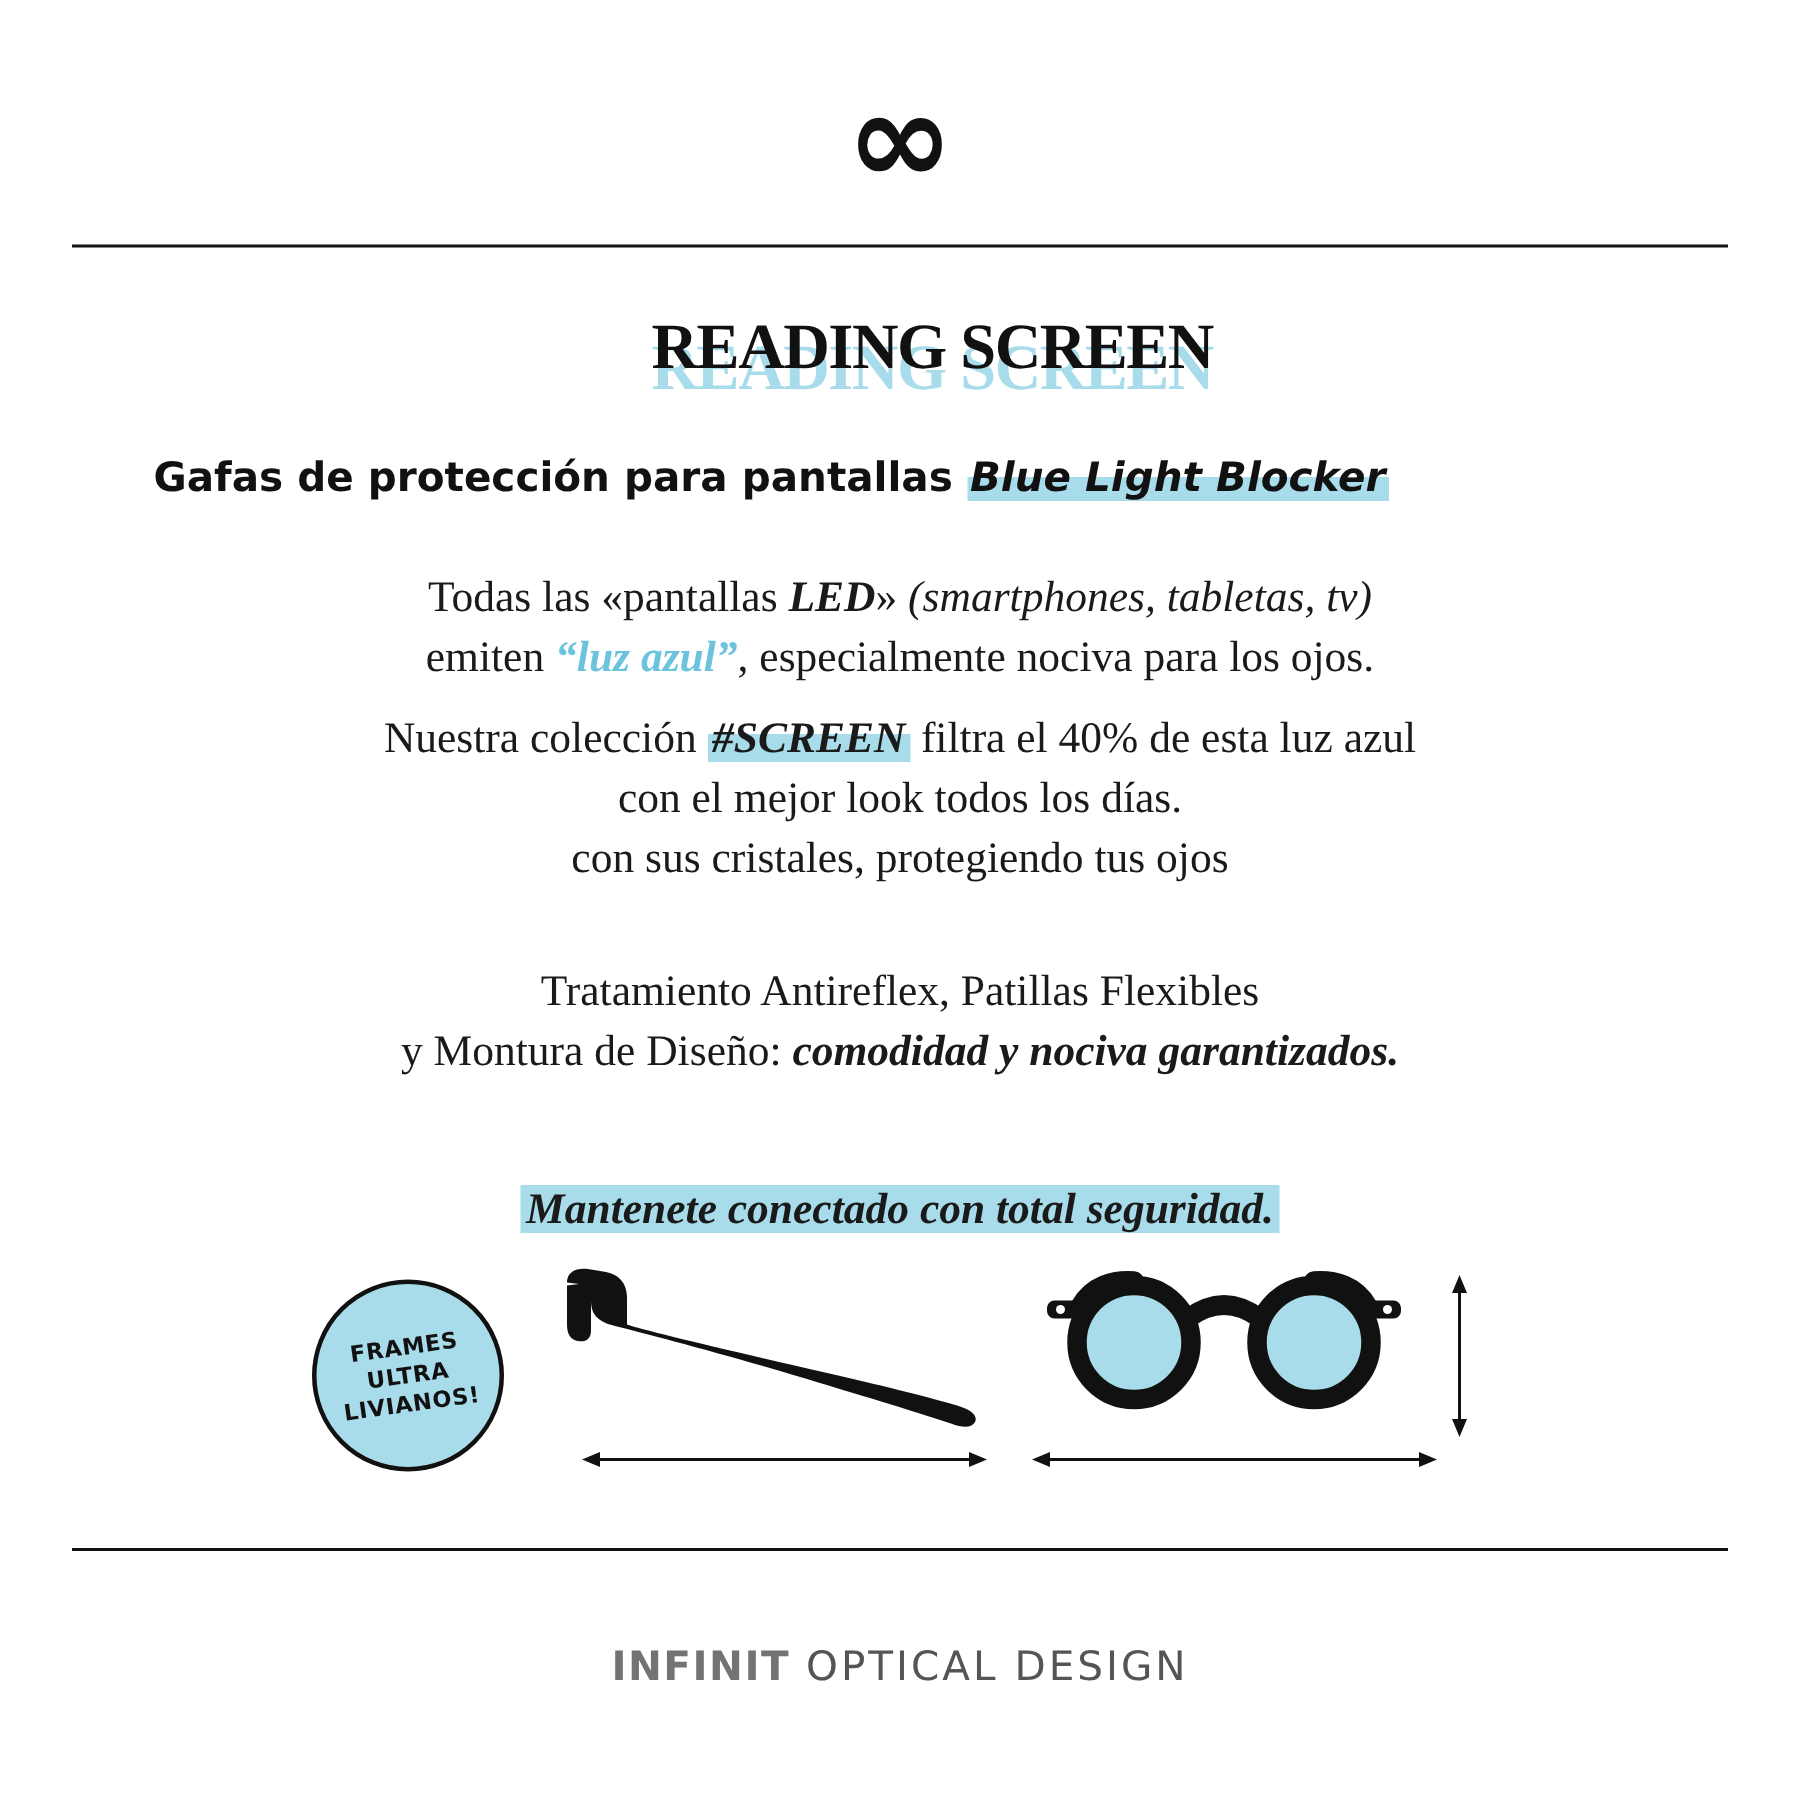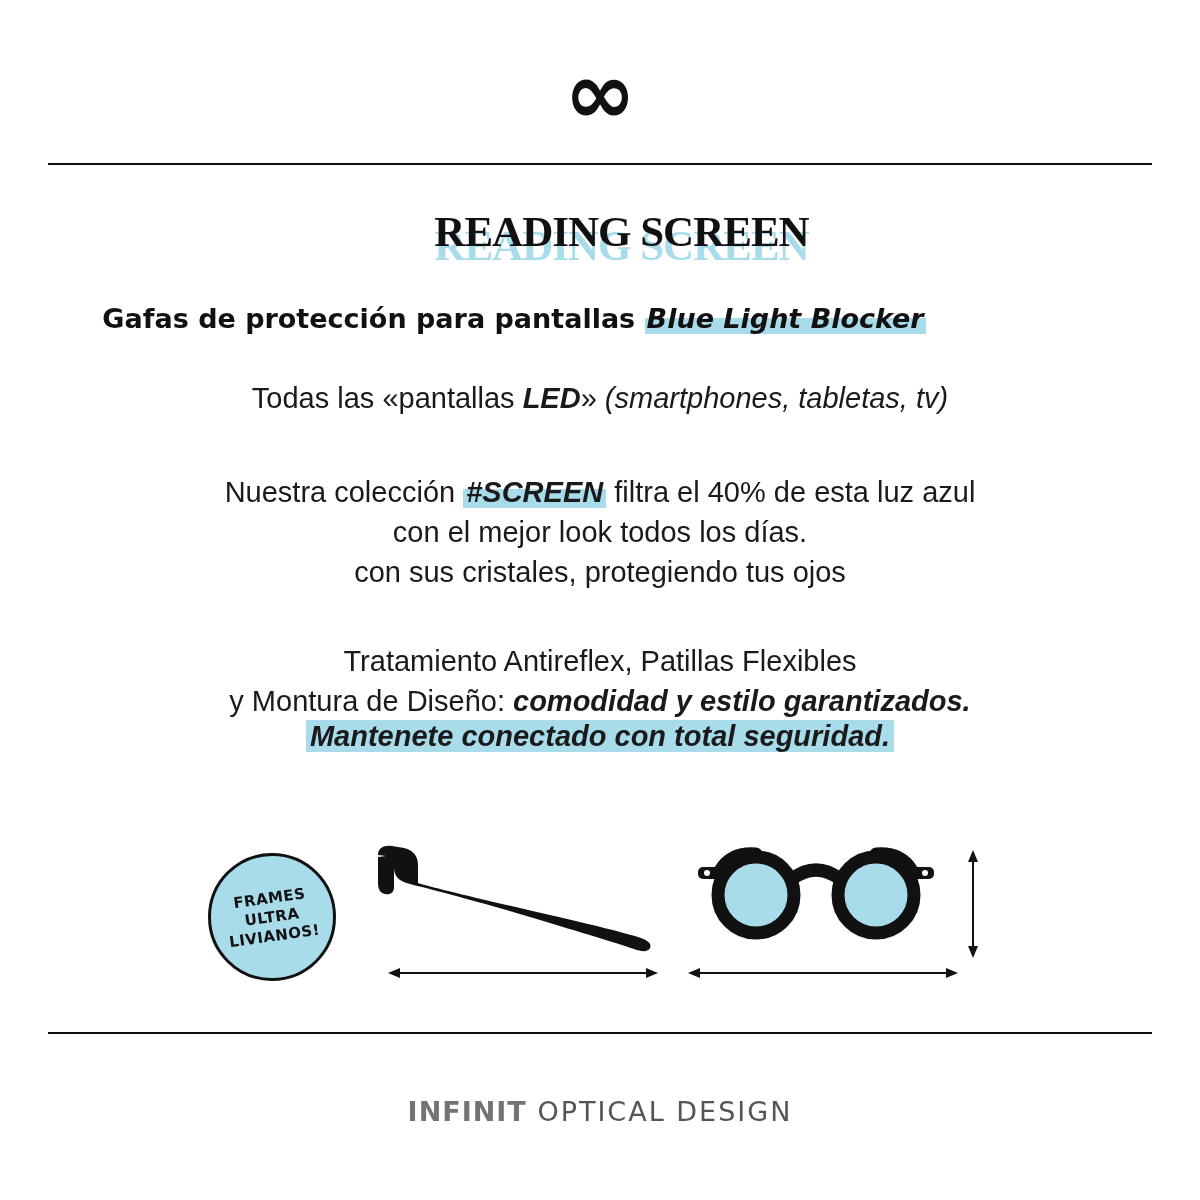--- a/index.html
+++ b/index.html
@@ -105,26 +105,26 @@
 
   
   .para {
     position: absolute;
     left: 0;
     width: 1200px;
     text-align: center;
     font-size: 29px;
     line-height: 40px;
     color: #1a1a1a;
-    font-family: Liberation Sans, sans-serif;
+    font-family: Liberation Serif, serif;
   }
   .p1 { top: 378px; }
   .p2 { top: 472px; }
   .p3 { top: 641px; }
-  .p4 { top: 716px; }
+  .p4 { top: 786px; }
 
   .bi { font-weight: bold; font-style: italic; }
   .i  { font-style: italic; }
 
   .blue-text {
     color: #6cc3dd;
     font-style: italic;
     font-weight: bold;
   }
   .hl {
@@ -213,34 +213,37 @@
   </div>
 
   <div class="subtitle">
     <span>Gafas de protección para pantallas </span><span class="hl-em">Blue Light Blocker</span>
   </div>
 
   <div class="para p1">
     <div>
       <span>Todas las «pantallas </span><span class="bi">LED</span><span>» </span><span class="i">(smartphones, tabletas, tv)</span>
     </div>
+    <div>
+      <span>emiten </span><span class="blue-text">“luz azul”</span><span>, especialmente nociva para los ojos.</span>
+    </div>
   </div>
 
   <div class="para p2">
     <div>
       <span>Nuestra colección </span><span class="bi hl">#SCREEN</span><span> filtra el 40% de esta luz azul</span>
     </div>
     <div>con el mejor look todos los días.</div>
     <div>con sus cristales, protegiendo tus ojos</div>
   </div>
 
   <div class="para p3">
     <div>Tratamiento Antireflex, Patillas Flexibles</div>
     <div>
-      <span>y Montura de Diseño: </span><span class="bi">comodidad y estilo garantizados.</span>
+      <span>y Montura de Diseño: </span><span class="bi">comodidad y nociva garantizados.</span>
     </div>
   </div>
 
   <div class="para p4">
     <span class="bi hl-full">Mantenete conectado con total seguridad.</span>
   </div>
 
   <div class="illus">
 
     <div class="badge">

